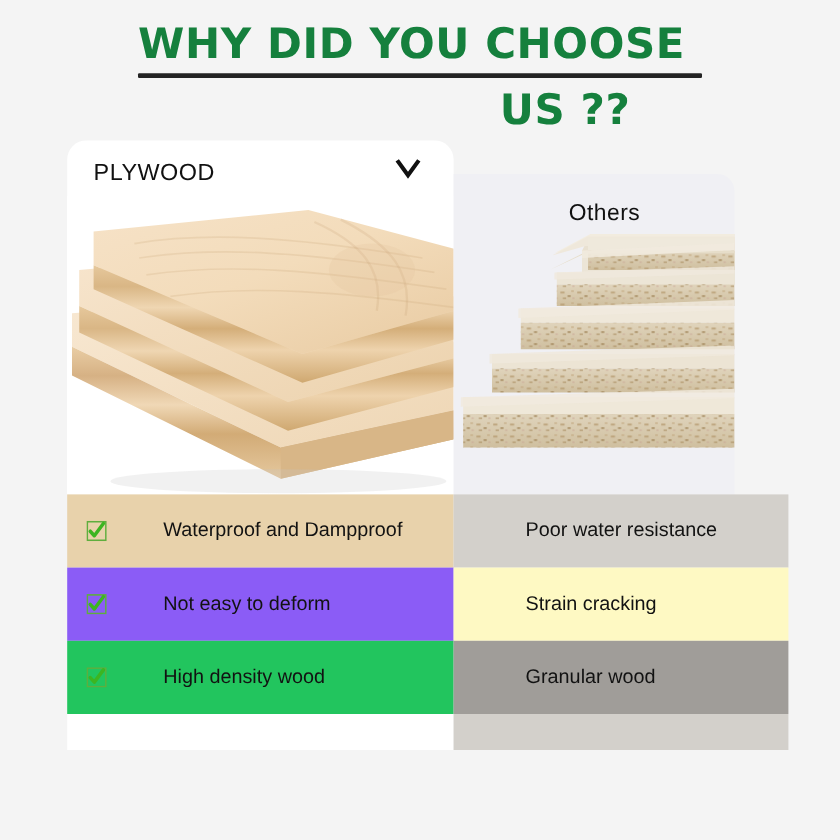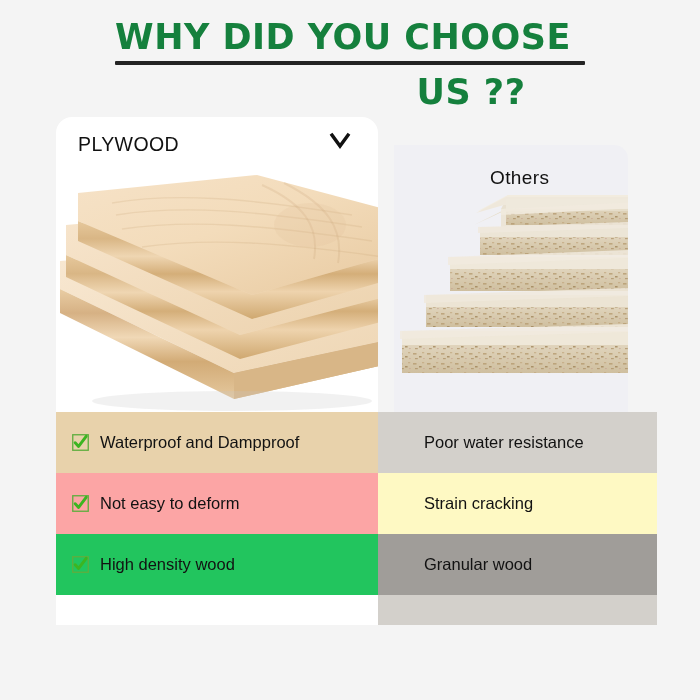--- a/index.html
+++ b/index.html
@@ -55,21 +55,20 @@
     left: 56px;
     top: 117px;
     width: 601px;
     height: 583px;
   }
   #panels {
     position: relative;
     width: 601px;
     height: 295px;
     display: flex;
-    gap: 16px;
   }
   .panel {
     position: relative;
     overflow: hidden;
   }
   #panel-plywood {
     width: 322px;
     height: 295px;
     background: #ffffff;
     border-top-left-radius: 16px;
@@ -140,31 +139,32 @@
     height: 61px;
     font-size: 16.5px;
     color: #121212;
   }
   .cell-left {
     width: 322px;
     padding-left: 16px;
   }
   .cell-right {
     width: 279px;
-    padding-left: 46px;
+    padding-left: 24px;
   }
   .check-icon {
     flex: 0 0 auto;
     width: 17px;
     height: 17px;
     margin-right: 11px;
     display: block;
   }
   .label-text {
     line-height: 1.15;
+    margin-left: 36px;
   }
   #row-partial .cell { height: 30px; }
 </style>
 </head>
 <body>
 
 <div id="headline">
   <div id="headline-line1-wrap">
     <span class="headline-text">WHY DID YOU CHOOSE</span>
   </div>
@@ -323,21 +323,21 @@
           <path d="M3.4 9.2 L7 13.2 L15 2.4" fill="none" stroke="#3cb521" stroke-width="3.1" stroke-linecap="round" stroke-linejoin="round"></path>
         </svg>
         <span class="label-text">Waterproof and Dampproof</span>
       </div>
       <div class="cell cell-right" style="background:#d3d0cb">
         <span class="label-text">Poor water resistance</span>
       </div>
     </div>
 
     <div class="row">
-      <div class="cell cell-left" style="background:#fca5a5">
+      <div class="cell cell-left" style="background:#8b5cf6">
         <svg class="check-icon" viewBox="0 0 18 18">
           <rect x="0.8" y="0.8" width="16.4" height="16.4" fill="none" stroke="#5fae3e" stroke-width="1.4"></rect>
           <path d="M3.4 9.2 L7 13.2 L15 2.4" fill="none" stroke="#3cb521" stroke-width="3.1" stroke-linecap="round" stroke-linejoin="round"></path>
         </svg>
         <span class="label-text">Not easy to deform</span>
       </div>
       <div class="cell cell-right" style="background:#fef9c3">
         <span class="label-text">Strain cracking</span>
       </div>
     </div>

